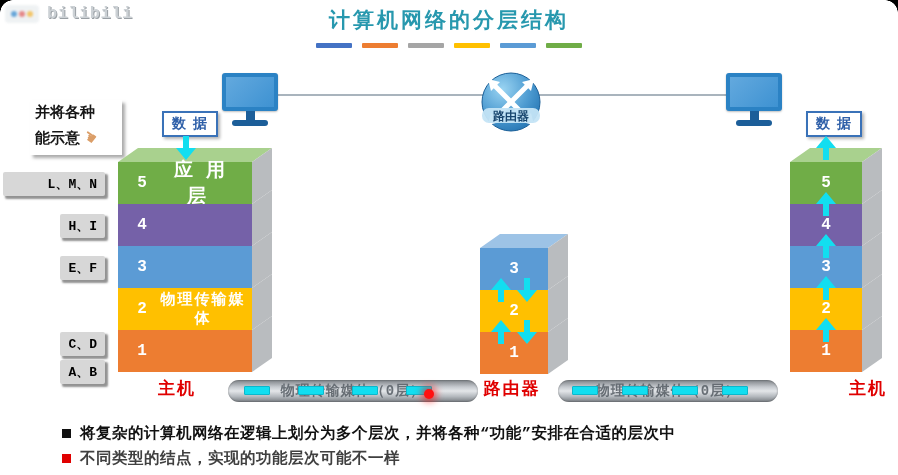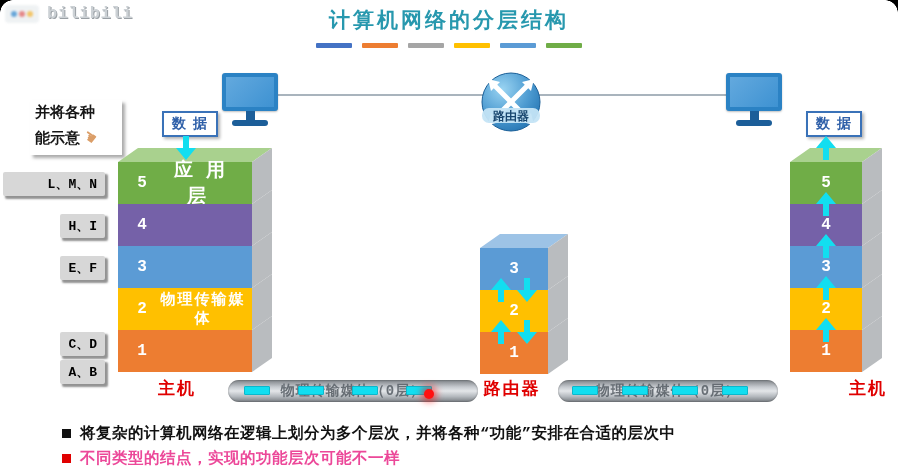--- a/index.html
+++ b/index.html
@@ -289,16 +289,16 @@
   <div class="hlabel" style="left: 151px; width: 52px; color: rgb(224, 0, 0);">主机</div>
   <div class="hlabel" style="left: 479px; width: 66px; color: rgb(224, 0, 0);">路由器</div>
   <div class="hlabel" style="left: 842px; width: 52px; color: rgb(224, 0, 0);">主机</div>
 
   <div class="bullet" style="top:424px;">
     <span class="sq" style="background: rgb(17, 17, 17);"></span>
     <span class="btext" style="color: rgb(17, 17, 17);">将复杂的计算机网络在逻辑上划分为多个层次，并将各种“功能”安排在合适的层次中</span>
   </div>
   <div class="bullet" style="top:449px;">
     <span class="sq" style="background: rgb(224, 0, 0);"></span>
-    <span class="btext" style="color: #ec4899;">不同类型的结点，实现的功能层次可能不一样</span>
+    <span class="btext" style="color: #404040;">不同类型的结点，实现的功能层次可能不一样</span>
   </div>
 
 </div>
 
 </body></html>

